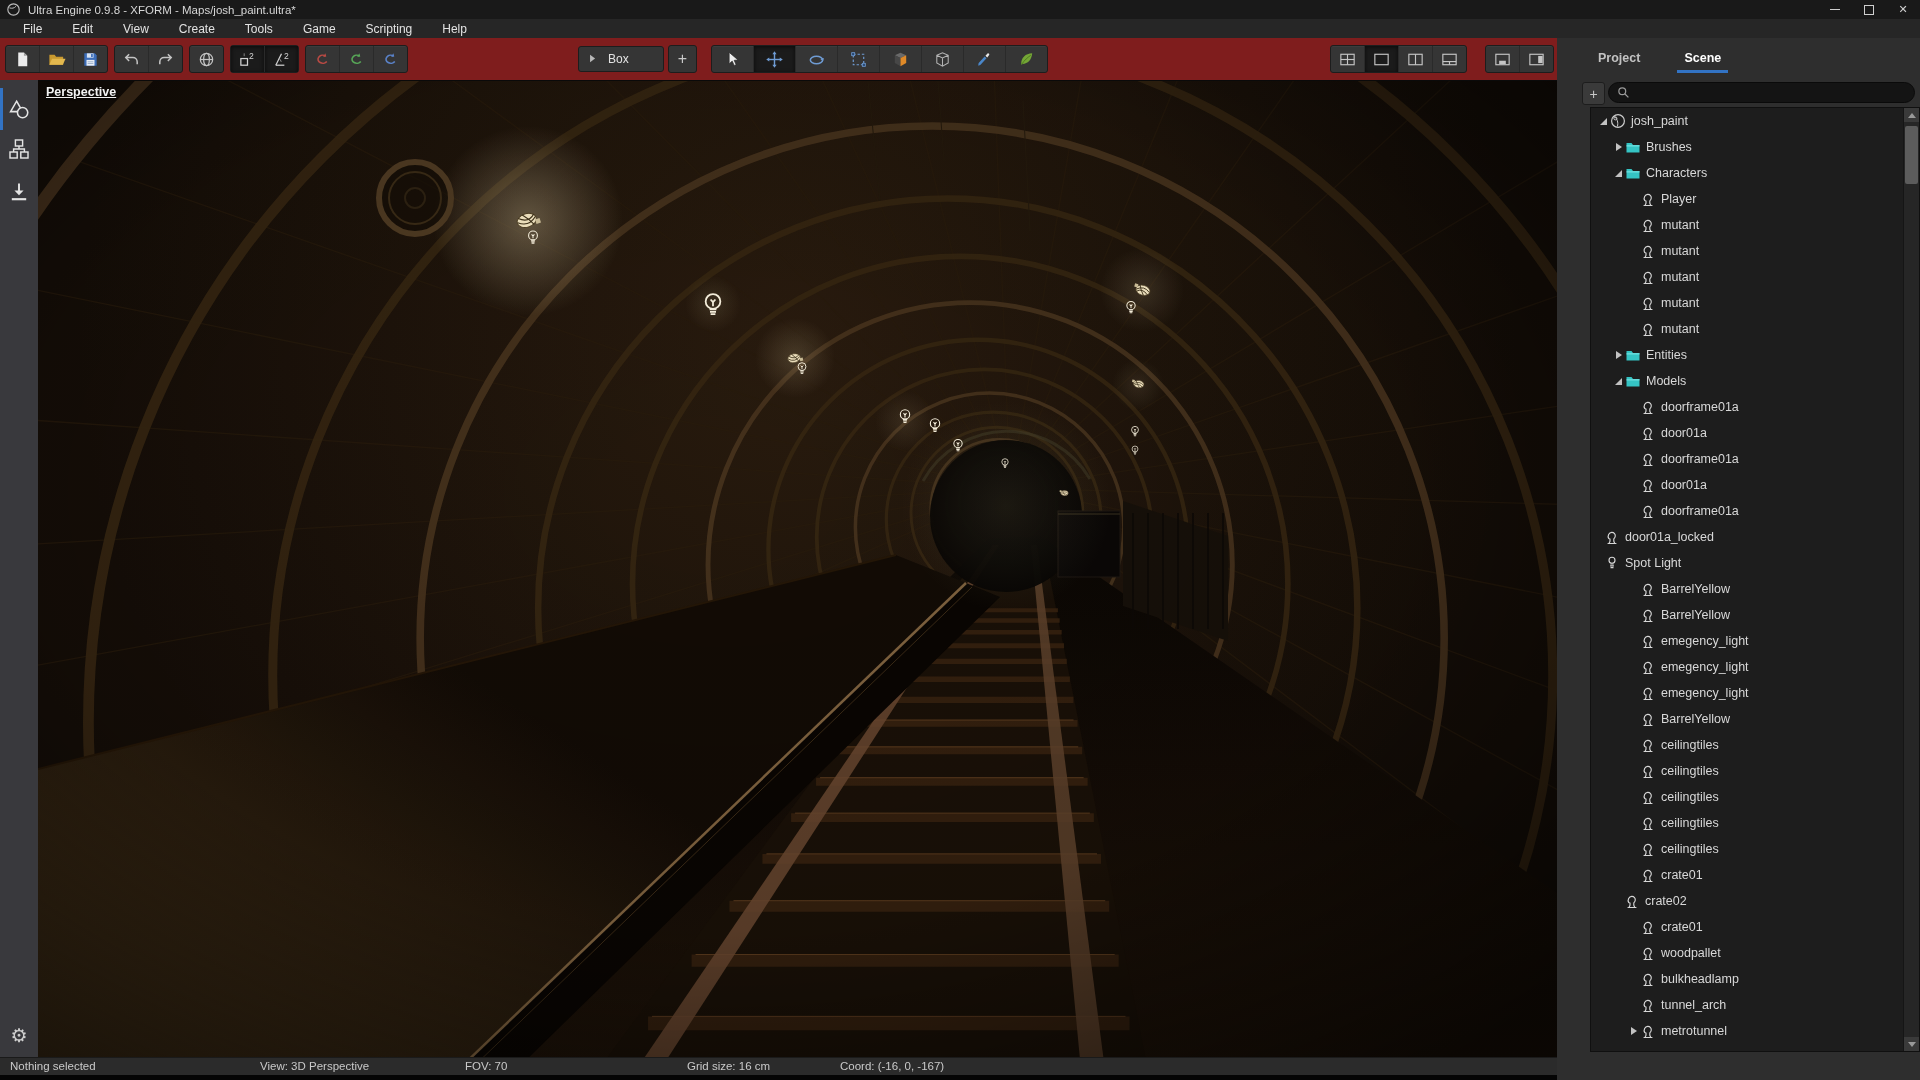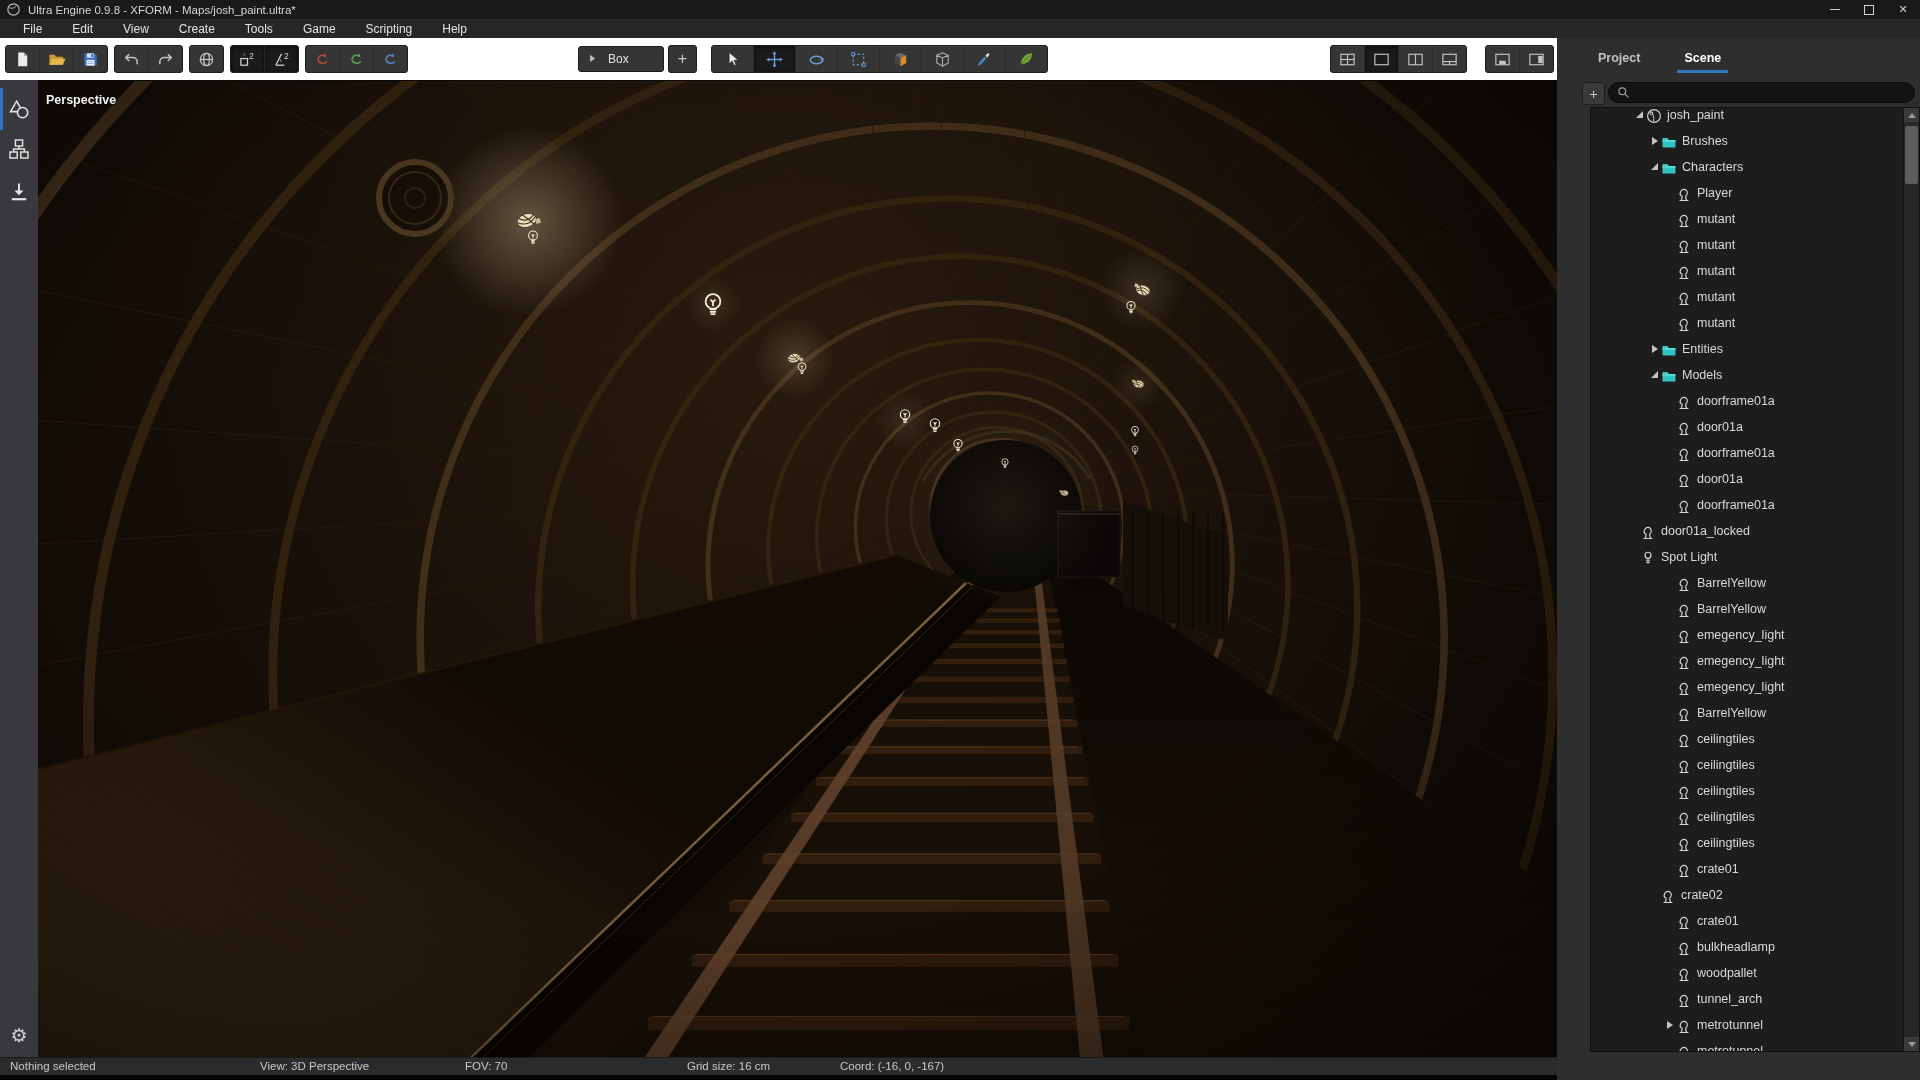--- a/index.html
+++ b/index.html
@@ -12,21 +12,21 @@
   .wincontrols{position:absolute;right:0;top:0;height:19px;display:flex;}
   .win-btn{width:34px;height:19px;display:flex;align-items:center;justify-content:center;color:#cfcfcf;}
   .glyph-min{width:10px;height:1px;background:#cfcfcf;}
   .glyph-max{width:8px;height:8px;border:1px solid #cfcfcf;}
   .glyph-close{font-size:11px;line-height:11px;}
   
   .menubar{position:absolute;top:19px;left:0;width:1920px;height:19px;background:#262626;
            display:flex;align-items:center;color:#e2e2e2;font-size:12px;padding-left:8px;box-sizing:border-box;}
   .menu-item{padding:0 15px;height:19px;display:flex;align-items:center;cursor:default;}
   
-  .toolstrip{position:absolute;top:38px;left:0;width:1557px;height:42px;background:#ffffff;}
+  .toolstrip{position:absolute;top:38px;left:0;width:1557px;height:42px;background:#7f1d1d;}
   .tb-left{position:absolute;left:5px;top:7px;display:flex;align-items:center;}
   .tb-right{position:absolute;left:1330px;top:7px;display:flex;align-items:center;}
   .tb-group{display:flex;background:#353535;border:1px solid #1d1d1d;border-radius:3px;margin-right:6px;
             box-shadow:0 1px 0 rgba(255,255,255,.04) inset;}
   .tb-btn{width:33px;height:26px;display:flex;align-items:center;justify-content:center;border-left:1px solid #2a2a2a;}
   .tb-btn:first-child{border-left:none;}
   .tb-btn.wide{width:41px;}
   .tb-btn.pressed{background:#1b1b1b;box-shadow:inset 0 1px 4px rgba(0,0,0,.65);}
   .tb-btn svg{width:19px;height:19px;}
   .g-prim{margin-left:164px;}
@@ -38,38 +38,38 @@
   .tb-plus{width:27px;height:26px;background:#353535;border:1px solid #1d1d1d;border-radius:3px;color:#c8c8c8;
            display:flex;align-items:center;justify-content:center;font-size:16px;margin-right:6px;}
   
   .sidebar{position:absolute;top:80px;left:0;width:38px;height:977px;background:#39393d;}
   .sb-item{position:absolute;left:0;width:38px;height:34px;display:flex;align-items:center;justify-content:center;}
   .sb-item svg{width:24px;height:24px;}
   .sb-active-bar{position:absolute;left:0;top:-4px;width:3px;height:42px;background:var(--accent);}
   .sb-gear{font-size:19px;color:#cfcfcf;}
   
   .viewport{position:absolute;top:80px;left:38px;width:1519px;height:977px;background:#0e0a06;overflow:hidden;border-top:1px solid #0a0a0a;}
-  .vp-label{position:absolute;top:12px;left:8px;color:#f2f2f2;font-size:12.5px;font-weight:bold;
-            text-shadow:0 1px 2px #000;}
+  .vp-label{position:absolute;top:4px;left:8px;color:#f2f2f2;font-size:12.5px;font-weight:bold;
+            text-shadow:0 1px 2px #000;text-decoration:underline;}
   
   .rightpanel{position:absolute;top:38px;left:1557px;width:363px;height:1042px;background:#2e2e2e;}
   .rp-tabs{position:absolute;top:13px;left:41px;display:flex;}
   .rp-tab{position:relative;font-size:12.5px;font-weight:bold;color:#c2c2c2;margin-right:44px;cursor:default;}
   .rp-tab.active{color:#fff;}
   .rp-tab.active::after{content:"";position:absolute;left:-7px;right:-7px;bottom:-8px;height:3px;background:var(--accent);}
   .rp-addbtn{position:absolute;top:44px;left:25px;width:21px;height:21px;background:#3a3a3a;border:1px solid #1d1d1d;
              border-radius:3px;color:#c8c8c8;display:flex;align-items:center;justify-content:center;font-size:14px;}
   .rp-search{position:absolute;top:44px;left:51px;right:5px;height:21px;background:#141414;border:1px solid #0a0a0a;
              border-radius:11px;display:flex;align-items:center;padding:0 8px;box-sizing:border-box;}
   .rp-search svg{width:13px;height:13px;flex:none;}
   .rp-search input{flex:1;background:transparent;border:none;outline:none;color:#ddd;font-size:12px;
                    font-family:"Liberation Sans",sans-serif;margin-left:6px;}
   .rp-tree{position:absolute;top:69px;left:33px;right:0;bottom:28px;background:#1d1d1d;border:1px solid #101010;
            overflow:hidden;}
-  .tree-row{height:26px;display:flex;align-items:flex-start;color:#d8d8d8;font-size:12.5px;white-space:nowrap;margin-left:36px;}
+  .tree-row{height:26px;display:flex;align-items:center;color:#d8d8d8;font-size:12.5px;white-space:nowrap;}
   .tree-row .arrow{width:13px;height:13px;flex:none;display:flex;align-items:center;justify-content:center;}
   .arr-col{width:0;height:0;border-left:6px solid #c2c2c2;border-top:4.5px solid transparent;border-bottom:4.5px solid transparent;}
   .arr-exp{width:0;height:0;border-bottom:7px solid #c2c2c2;border-left:7px solid transparent;}
   .tree-row .ti{width:16px;height:16px;flex:none;margin-right:5px;}
   
   .tree-scroll{position:absolute;top:0;right:0;width:15px;height:100%;background:#262626;border-left:1px solid #151515;}
   .ts-btn{position:absolute;left:0;width:15px;height:14px;background:#3a3a3a;display:flex;align-items:center;justify-content:center;}
   .ts-up{top:0;} .ts-down{bottom:0;}
   .ts-tri-up{width:0;height:0;border-left:4px solid transparent;border-right:4px solid transparent;border-bottom:5px solid #9a9a9a;}
   .ts-tri-down{width:0;height:0;border-left:4px solid transparent;border-right:4px solid transparent;border-top:5px solid #9a9a9a;}
@@ -859,28 +859,28 @@
             <svg viewBox="0 0 16 16" class="ti">
               <use href="#t-entity"></use>
             </svg>
             <span class="lbl">crate01</span>
           </div>
           <div class="tree-row" style="padding-left: 36px;">
             <span class="arrow"></span>
             <svg viewBox="0 0 16 16" class="ti">
               <use href="#t-entity"></use>
             </svg>
+            <span class="lbl">woodpallet</span>
+          </div>
+          <div class="tree-row" style="padding-left: 36px;">
+            <span class="arrow"></span>
+            <svg viewBox="0 0 16 16" class="ti">
+              <use href="#t-entity"></use>
+            </svg>
             <span class="lbl">bulkheadlamp</span>
-          </div>
-          <div class="tree-row" style="padding-left: 36px;">
-            <span class="arrow"></span>
-            <svg viewBox="0 0 16 16" class="ti">
-              <use href="#t-entity"></use>
-            </svg>
-            <span class="lbl">woodpallet</span>
           </div>
           <div class="tree-row" style="padding-left: 36px;">
             <span class="arrow"></span>
             <svg viewBox="0 0 16 16" class="ti">
               <use href="#t-entity"></use>
             </svg>
             <span class="lbl">tunnel_arch</span>
           </div>
           <div class="tree-row" style="padding-left: 36px;">
             <span class="arrow">

